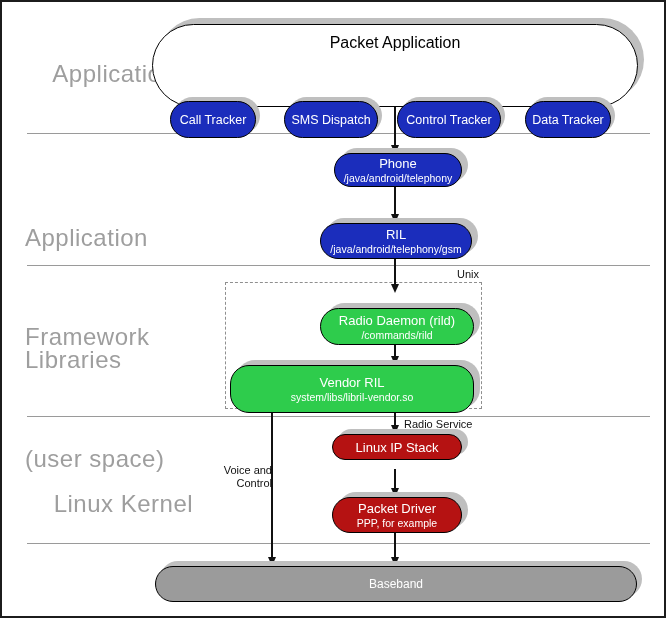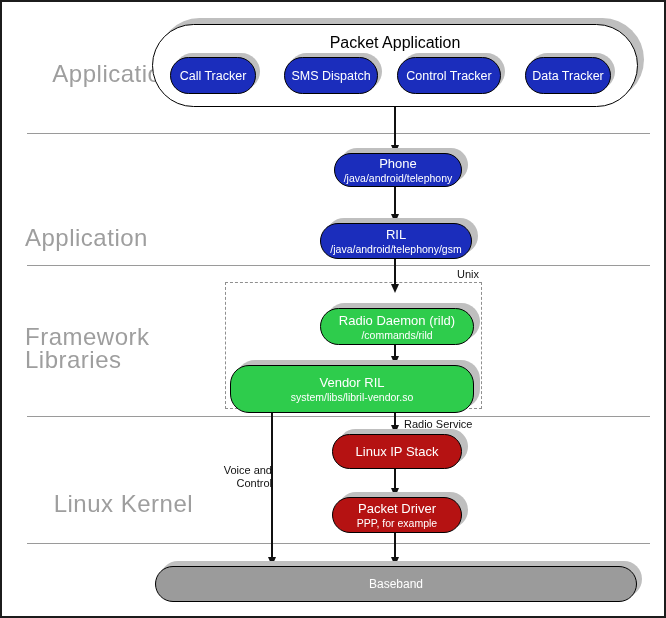--- a/index.html
+++ b/index.html
@@ -23,21 +23,21 @@
   }
   .app-title{
     position:absolute;left:0;top:9px;width:100%;text-align:center;
     font-size:16px;color:#000;
   }
   .pill{
     position:absolute;height:37px;background:var(--blue);
     border:1.6px solid #000;border-radius:18.5px;
     box-shadow:4px -4px 0 var(--shadow);box-sizing:border-box;
     display:flex;align-items:center;justify-content:center;
-    color:#fff;font-size:12.5px;white-space:nowrap;
+    color:#fff;font-size:12.5px;white-space:nowrap;margin-top:44px;
   }
   .node{
     position:absolute;border:1.6px solid #000;box-sizing:border-box;
     display:flex;flex-direction:column;align-items:center;justify-content:center;
     color:#fff;box-shadow:6px -5px 0 var(--shadow);
   }
   .node .ttl{font-size:13px;line-height:15px;}
   .node .sub{font-size:10.5px;line-height:12px;margin-top:1px;}
   .blue{background:var(--blue);}
   .green{background:var(--green);}
@@ -69,20 +69,21 @@
 
   <div class="side-label" style="top:22px">
     <span>Applications</span>
   </div>
   <div class="side-label" style="top:153px">
     <div>Application</div>
     <div>Framework</div>
   </div>
   <div class="side-label" style="top:275px">
     <div>Libraries</div>
+    <div>(user space)</div>
   </div>
   <div class="side-label" style="top:452px">
     <span>Linux Kernel</span>
   </div>
   <div class="side-label" style="top:578px">
     <span>Baseband</span>
   </div>
 
   <div class="app-container">
     <div class="app-title">Packet Application</div>
@@ -138,21 +139,21 @@
   <div class="node green" style="left:318px;top:306px;width:154px;height:37px;border-radius:18.5px">
     <div class="ttl">Radio Daemon (rild)</div>
     <div class="sub">/commands/rild</div>
   </div>
 
   <div class="node green" style="left:228px;top:363px;width:244px;height:48px;border-radius:19px">
     <div class="ttl">Vendor RIL</div>
     <div class="sub">system/libs/libril-vendor.so</div>
   </div>
 
-  <div class="node red" style="left:330px;top:432px;width:130px;height:35px;border-radius:17.5px">
+  <div class="node red" style="left:330px;top:432px;width:130px;height:26px;border-radius:17.5px">
     <div class="ttl">Linux IP Stack</div>
   </div>
 
   <div class="node red" style="left:330px;top:495px;width:130px;height:36px;border-radius:18px">
     <div class="ttl">Packet Driver</div>
     <div class="sub">PPP, for example</div>
   </div>
 
   <div class="node graybar" style="left:153px;top:564px;width:482px;height:36px;border-radius:18px;box-shadow:5px -5px 0 var(--shadow)">
     <div class="ttl" style="font-size:12px">Baseband</div>

